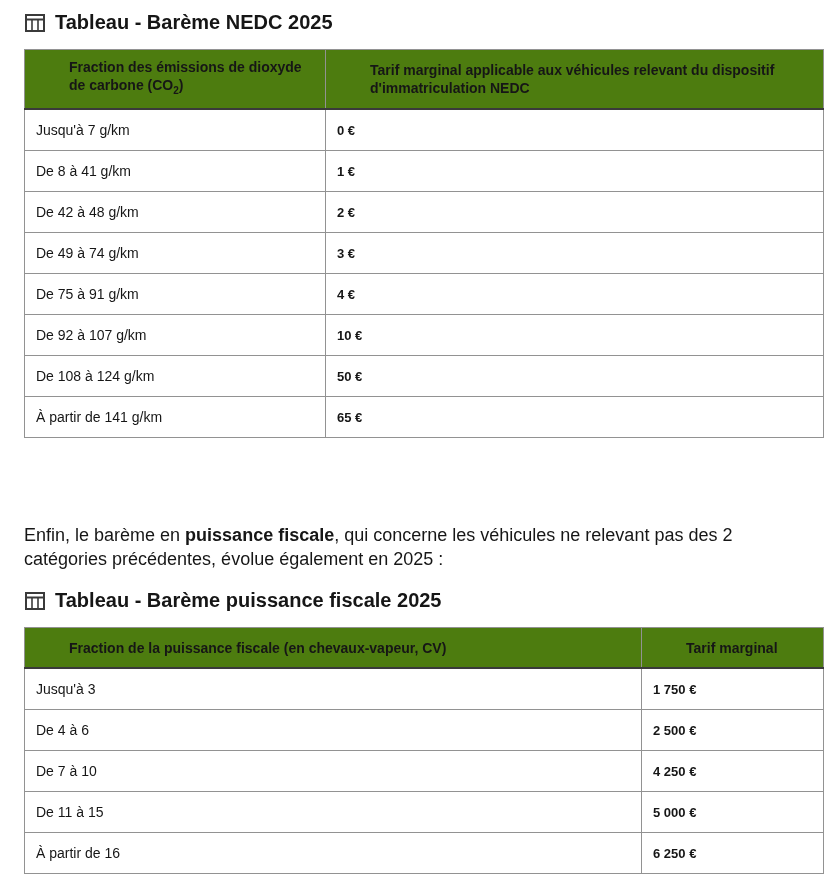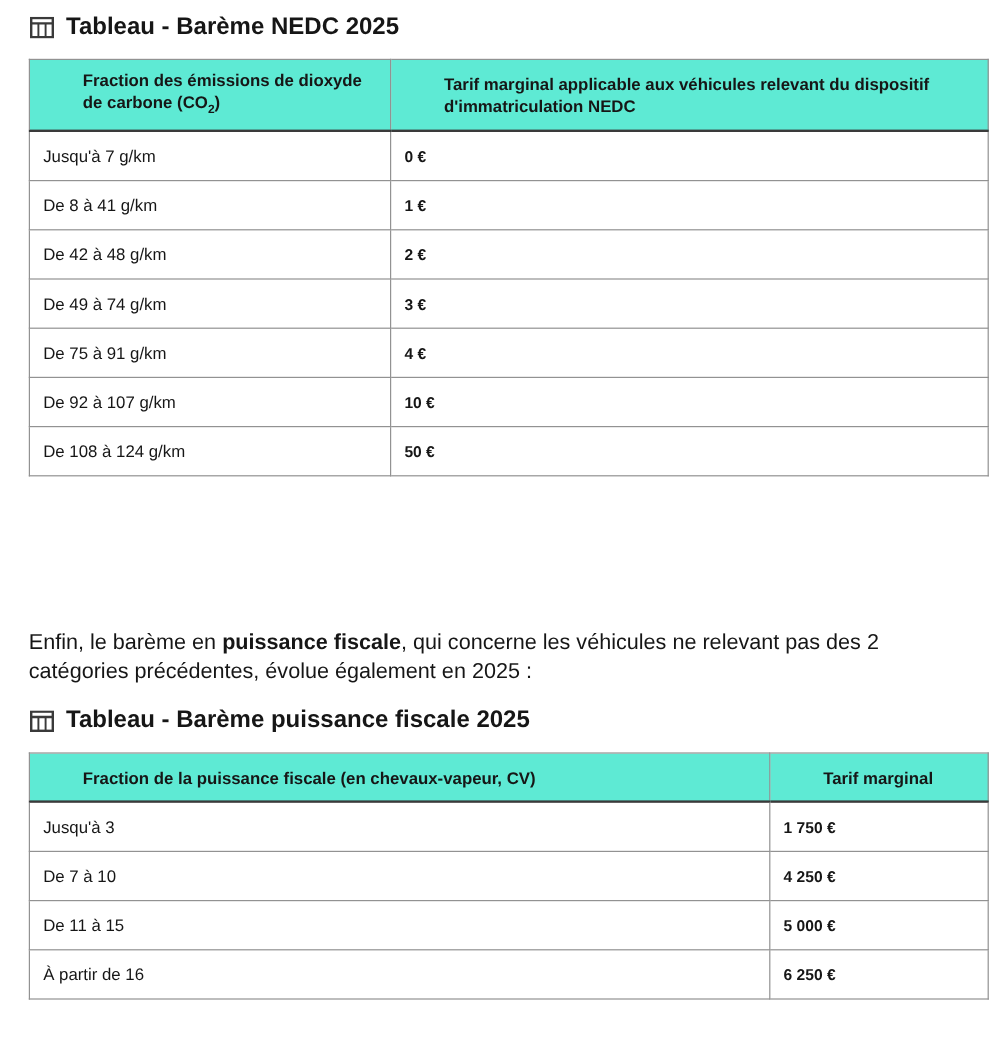--- a/index.html
+++ b/index.html
@@ -20,21 +20,21 @@
       position: absolute; left: 24px; width: 800px;
       border-collapse: collapse;
       font-size: 14px;
     }
     th, td {
       border: 1px solid #929292;
       text-align: left; vertical-align: middle;
       padding: 0 11px;
     }
     th {
-      background: #5eead4; font-weight: bold; font-size: 14px; line-height: 18px;
+      background: #4d7c0f; font-weight: bold; font-size: 14px; line-height: 18px;
       border-bottom: 2px solid #3a3a3a;
       color: #161616;
       padding-left: 44px;
     }
     td { height: 40px; color: #161616; }
     td.val { font-weight: bold; font-size: 13px; }
     #t1 { top: 49px; }
     #t1 th { height: 58px; }
     #t1 col.c1 { width: 301px; }
     #t2 { top: 627px; }
@@ -94,20 +94,24 @@
         <td class="val">4 €</td>
       </tr>
       <tr>
         <td>De 92 à 107 g/km</td>
         <td class="val">10 €</td>
       </tr>
       <tr>
         <td>De 108 à 124 g/km</td>
         <td class="val">50 €</td>
       </tr>
+      <tr>
+        <td>À partir de 141 g/km</td>
+        <td class="val">65 €</td>
+      </tr>
     </tbody>
 </table>
 
 <p class="para" style="margin:0;">
   <span>Enfin, le barème en </span><b>puissance fiscale</b><span>, qui concerne les véhicules ne relevant pas des 2 catégories précédentes, évolue également en 2025 :</span>
 </p>
 
 <div class="table-title" style="top:589px;">
   <span class="icon">
     <svg viewBox="0 0 20 18">
@@ -130,20 +134,24 @@
       <th>Fraction de la puissance fiscale (en chevaux-vapeur, CV)</th>
       <th>Tarif marginal</th>
     </tr>
   </thead>
   <tbody id="t2-body">
       <tr>
         <td>Jusqu'à 3</td>
         <td class="val">1 750 €</td>
       </tr>
       <tr>
+        <td>De 4 à 6</td>
+        <td class="val">2 500 €</td>
+      </tr>
+      <tr>
         <td>De 7 à 10</td>
         <td class="val">4 250 €</td>
       </tr>
       <tr>
         <td>De 11 à 15</td>
         <td class="val">5 000 €</td>
       </tr>
       <tr>
         <td>À partir de 16</td>
         <td class="val">6 250 €</td>

